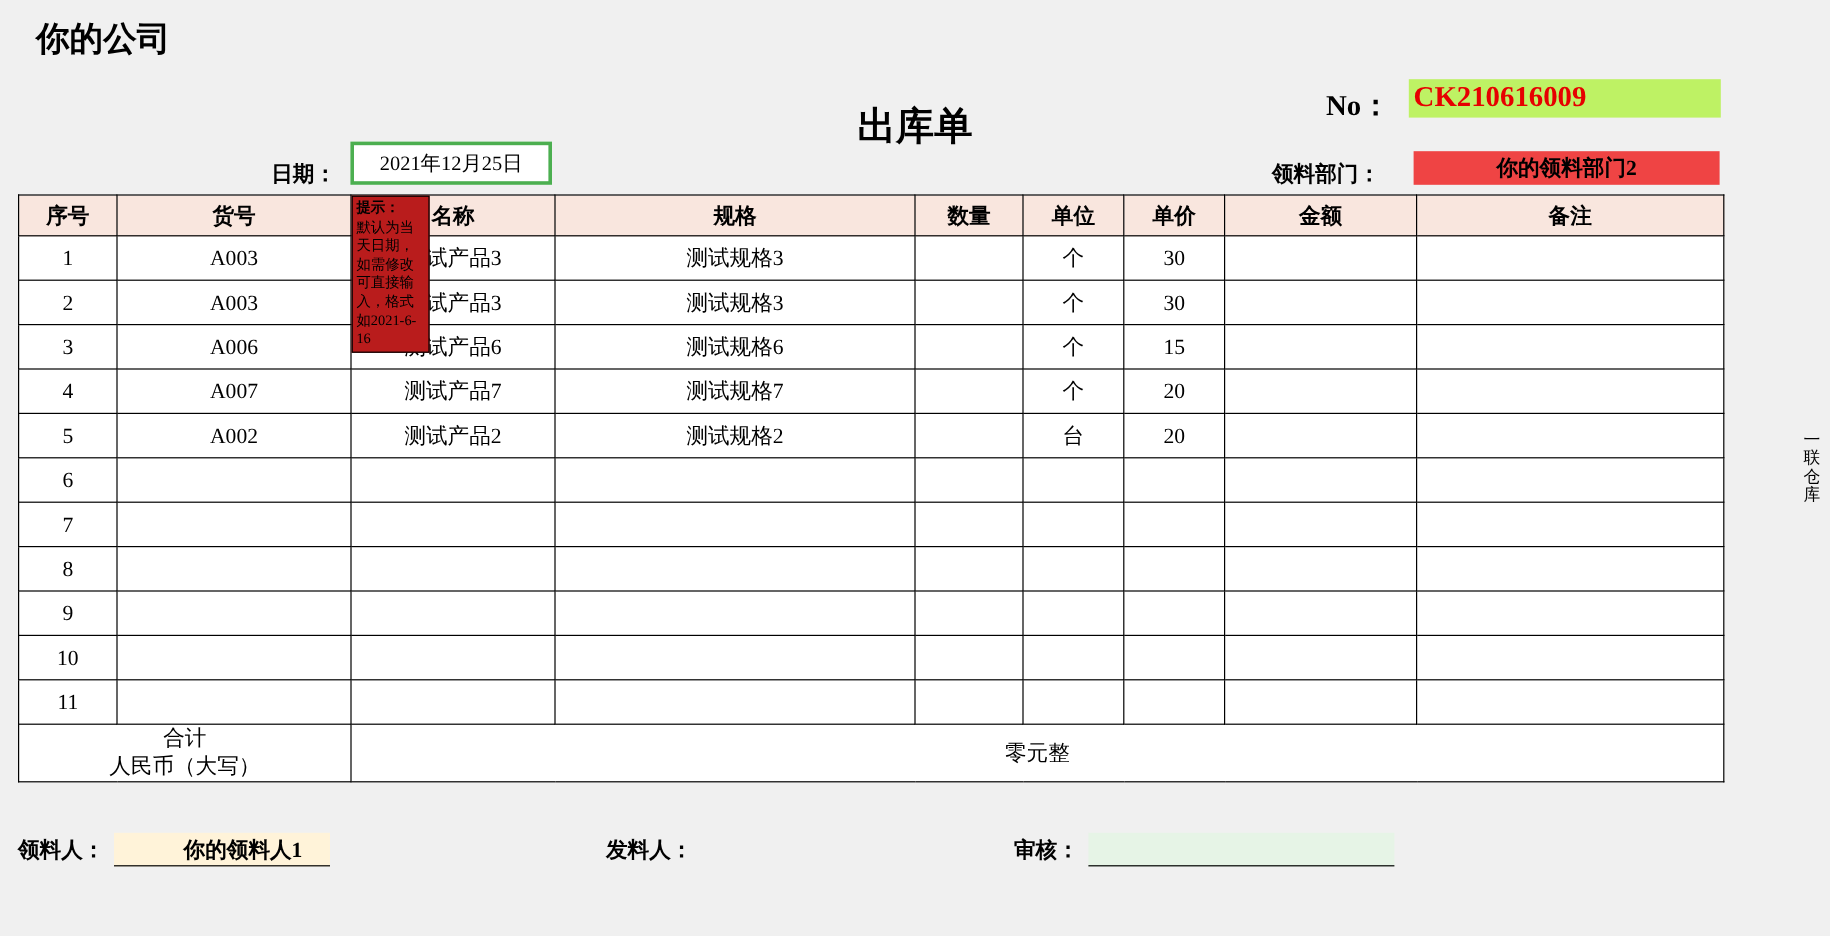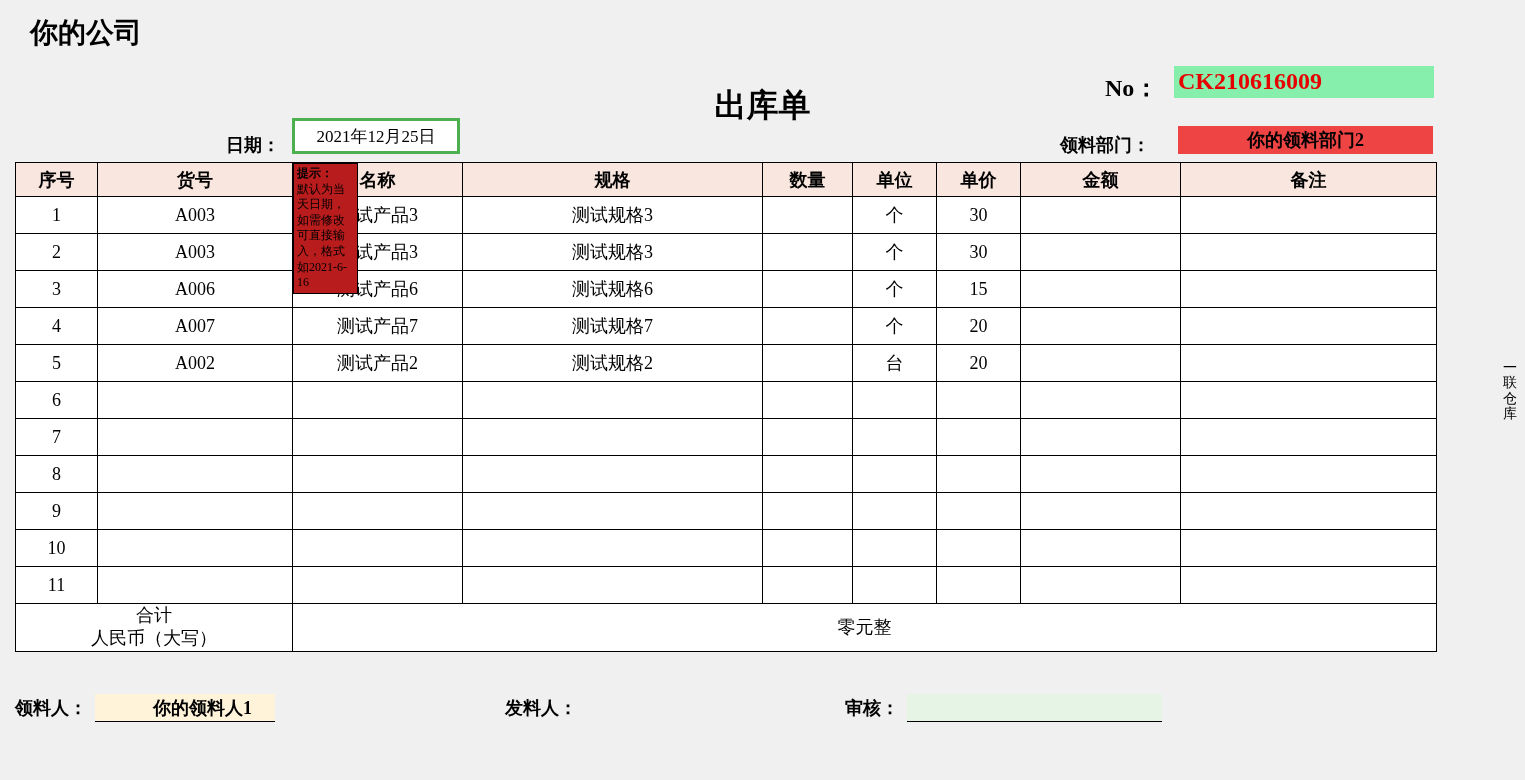--- a/index.html
+++ b/index.html
@@ -36,21 +36,21 @@
       font-size: 24px;
       font-weight: bold;
       color: #000;
     }
     .no-value {
       position: absolute;
       top: 66px;
       left: 1174px;
       width: 260px;
       height: 32px;
-      background: #86efac;
+      background: #bef264;
       font-size: 24px;
       font-weight: bold;
       color: #e60000;
       padding: 2px 4px;
     }
     .date-label {
       position: absolute;
       top: 133px;
       left: 226px;
       font-size: 18px;

